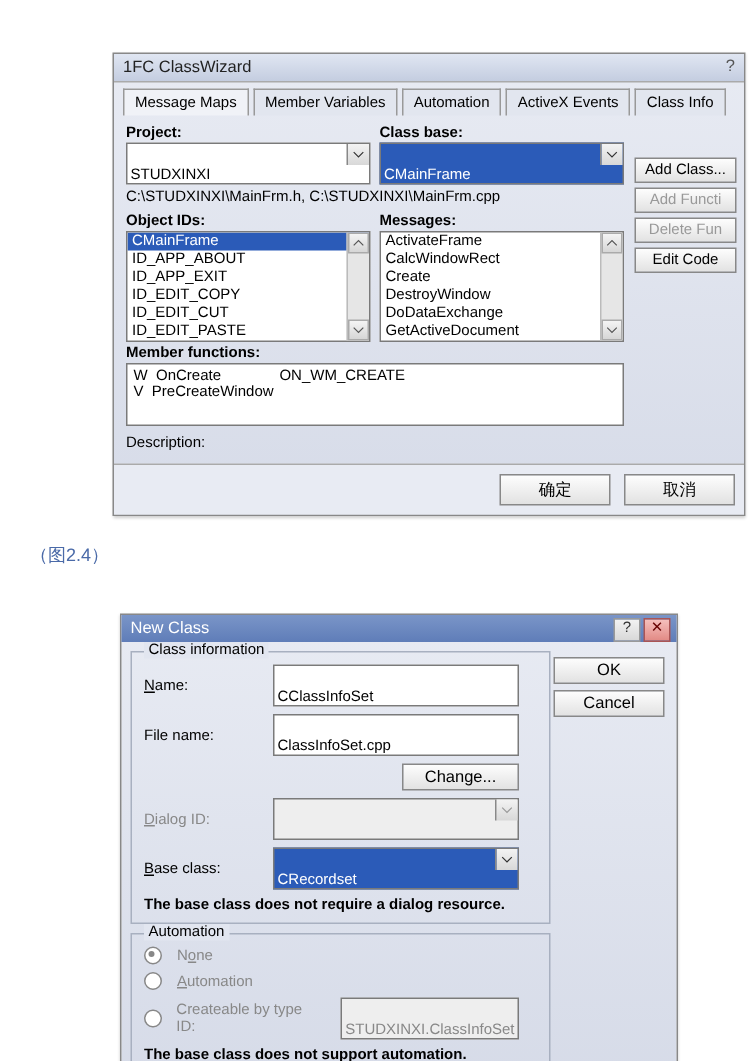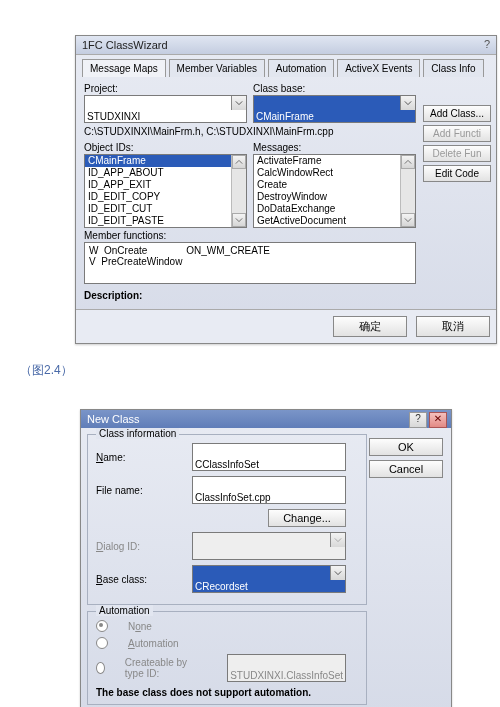--- a/index.html
+++ b/index.html
@@ -6,47 +6,47 @@
 .page{padding:20px 20px}
 .dlg{background:linear-gradient(#e8ebf3,#d6dbe8);border:1px solid #888;margin:15px 0 5px 55px;width:420px;box-shadow:0 1px 2px rgba(0,0,0,.2)}
 .titlebar{background:linear-gradient(#e0e6f2,#c4cde0);padding:3px 6px;font-size:11px;color:#222;border-bottom:1px solid #aaa;position:relative}
 .titlebar .help{position:absolute;right:6px;top:2px;color:#555}
 .tabs{padding:4px 6px 0 6px}
 .tab{display:inline-block;padding:3px 7px;border:1px solid #999;border-bottom:none;background:#e2e6ef;margin-right:0;font-size:10px;cursor:pointer}
 .tab.active{background:#f0f2f7}
 .dlg-body{padding:4px 8px 8px 8px}
 .row{display:flex;gap:6px}
 .col{flex:1;min-width:0}
-.lbl{font-weight:normal;font-size:10px;margin:2px 0 1px 0}
+.lbl{font-weight:bold;font-size:10px;margin:2px 0 1px 0}
 .combo,.input{display:flex;align-items:flex-end;background:#fff;border:1px solid #7a7a7a;height:28px;padding:0 2px;font-size:10px;width:100%;box-sizing:border-box;position:relative}
 .combo.sel{background:#2b5bb8;color:#fff}
 .combo .arrow{position:absolute;right:0;top:0;width:14px;height:14px;background:linear-gradient(#f3f3f3,#d8d8d8);border-left:1px solid #888;display:flex;align-items:center;justify-content:center}
 .arrow svg{width:8px;height:8px}
 .path{font-size:10px;margin:3px 0}
 .listbox{background:#fff;border:1px solid #7a7a7a;height:72px;overflow:hidden;position:relative;font-size:10px}
 .listbox .item{padding:0 3px;line-height:12px;white-space:nowrap}
 .listbox .item.sel{background:#2b5bb8;color:#fff}
 .listbox .sb{position:absolute;right:0;top:0;width:14px;height:100%;background:#e6e6e6;border-left:1px solid #bbb}
 .sb .btn{height:12px;background:linear-gradient(#f4f4f4,#d6d6d6);border:1px solid #aaa;display:flex;align-items:center;justify-content:center}
 .mf-box{background:#fff;border:1px solid #7a7a7a;height:36px;padding:2px 4px;font-size:10px}
-.desc{font-weight:bold;font-size:10px;margin-top:6px}
+.desc{font-weight:normal;font-size:10px;margin-top:6px}
 .btnbar{border-top:1px solid #aaa;padding:6px;text-align:right;background:#e8ebf3}
 .winbtn{display:inline-block;min-width:56px;padding:2px 8px;border:1px solid #888;background:linear-gradient(#fdfdfd,#e2e2e2);font-size:11px;margin-left:6px;cursor:pointer;text-align:center}
 .sidebtns{position:absolute;right:-1px;top:28px;width:74px}
 .sidebtns .winbtn{display:block;width:62px;min-width:0;margin:0 0 3px 0;font-size:10px;padding:2px 2px;white-space:nowrap;overflow:hidden}
 .sidebtns .winbtn.dis{color:#999}
 .dlg1wrap{position:relative}
 .caption{text-align:left;color:#4a6aa8;font-size:12px;margin:18px 0 30px 0}
 .dlg2{background:linear-gradient(#e8ebf3,#d6dbe8);border:1px solid #888;width:370px;margin:0 0 5px 60px;box-shadow:0 1px 2px rgba(0,0,0,.2);position:relative}
 .tb2{background:linear-gradient(#7a95c8,#5f7db8);color:#fff;padding:3px 6px;font-size:11px;position:relative}
 .tb2 .x{position:absolute;right:4px;top:2px;width:16px;height:14px;background:linear-gradient(#f5c0bd,#e28a85);border:1px solid #a55;color:#600;text-align:center;line-height:12px;font-size:10px}
 .tb2 .q{position:absolute;right:24px;top:2px;width:16px;height:14px;background:linear-gradient(#f2f2f2,#d8d8d8);border:1px solid #999;color:#333;text-align:center;line-height:12px;font-size:10px}
 .group{border:1px solid #a8b0c0;margin:6px;padding:8px 20px 6px 8px;position:relative}
 .group .gt{position:absolute;top:-7px;left:8px;background:#e2e6f0;padding:0 3px;font-size:10px}
-.frow{display:flex;align-items:center;margin-bottom:5px;gap:16px}
+.frow{display:flex;align-items:center;margin-bottom:5px;gap:6px}
 .flab{width:80px;font-size:10px}
 .flab u{text-decoration:underline}
 .finp{flex:1}
 .note{font-weight:bold;font-size:10px;margin-top:4px}
 .dis-text{color:#888}
 .radio{width:10px;height:10px;border:1px solid #888;border-radius:50%;background:#fff;display:inline-block;margin-right:4px;position:relative}
 .radio.on::after{content:"";position:absolute;left:2px;top:2px;width:4px;height:4px;background:#888;border-radius:50%}
 .okbtns{position:absolute;right:8px;top:28px}
 .okbtns .winbtn{display:block;width:56px;margin-bottom:4px}
 </style>
@@ -215,20 +215,21 @@
               <div class="combo sel">
                 <span>CRecordset</span>
                 <span class="arrow">
                   <svg viewBox="0 0 10 10">
                     <path d="M1 3l4 4 4-4" fill="none" stroke="#333"></path>
                   </svg>
                 </span>
               </div>
             </div>
       </div>
+      <div class="note">The base class does not require a dialog resource.</div>
     </div>
     <div class="group">
       <div class="gt">Automation</div>
       <div class="frow dis-text">
             <span class="radio on"></span>
             <span>N<u>o</u>ne</span>
           </div>
       <div class="frow dis-text">
             <span class="radio"></span>
             <span><u>A</u>utomation</span>

